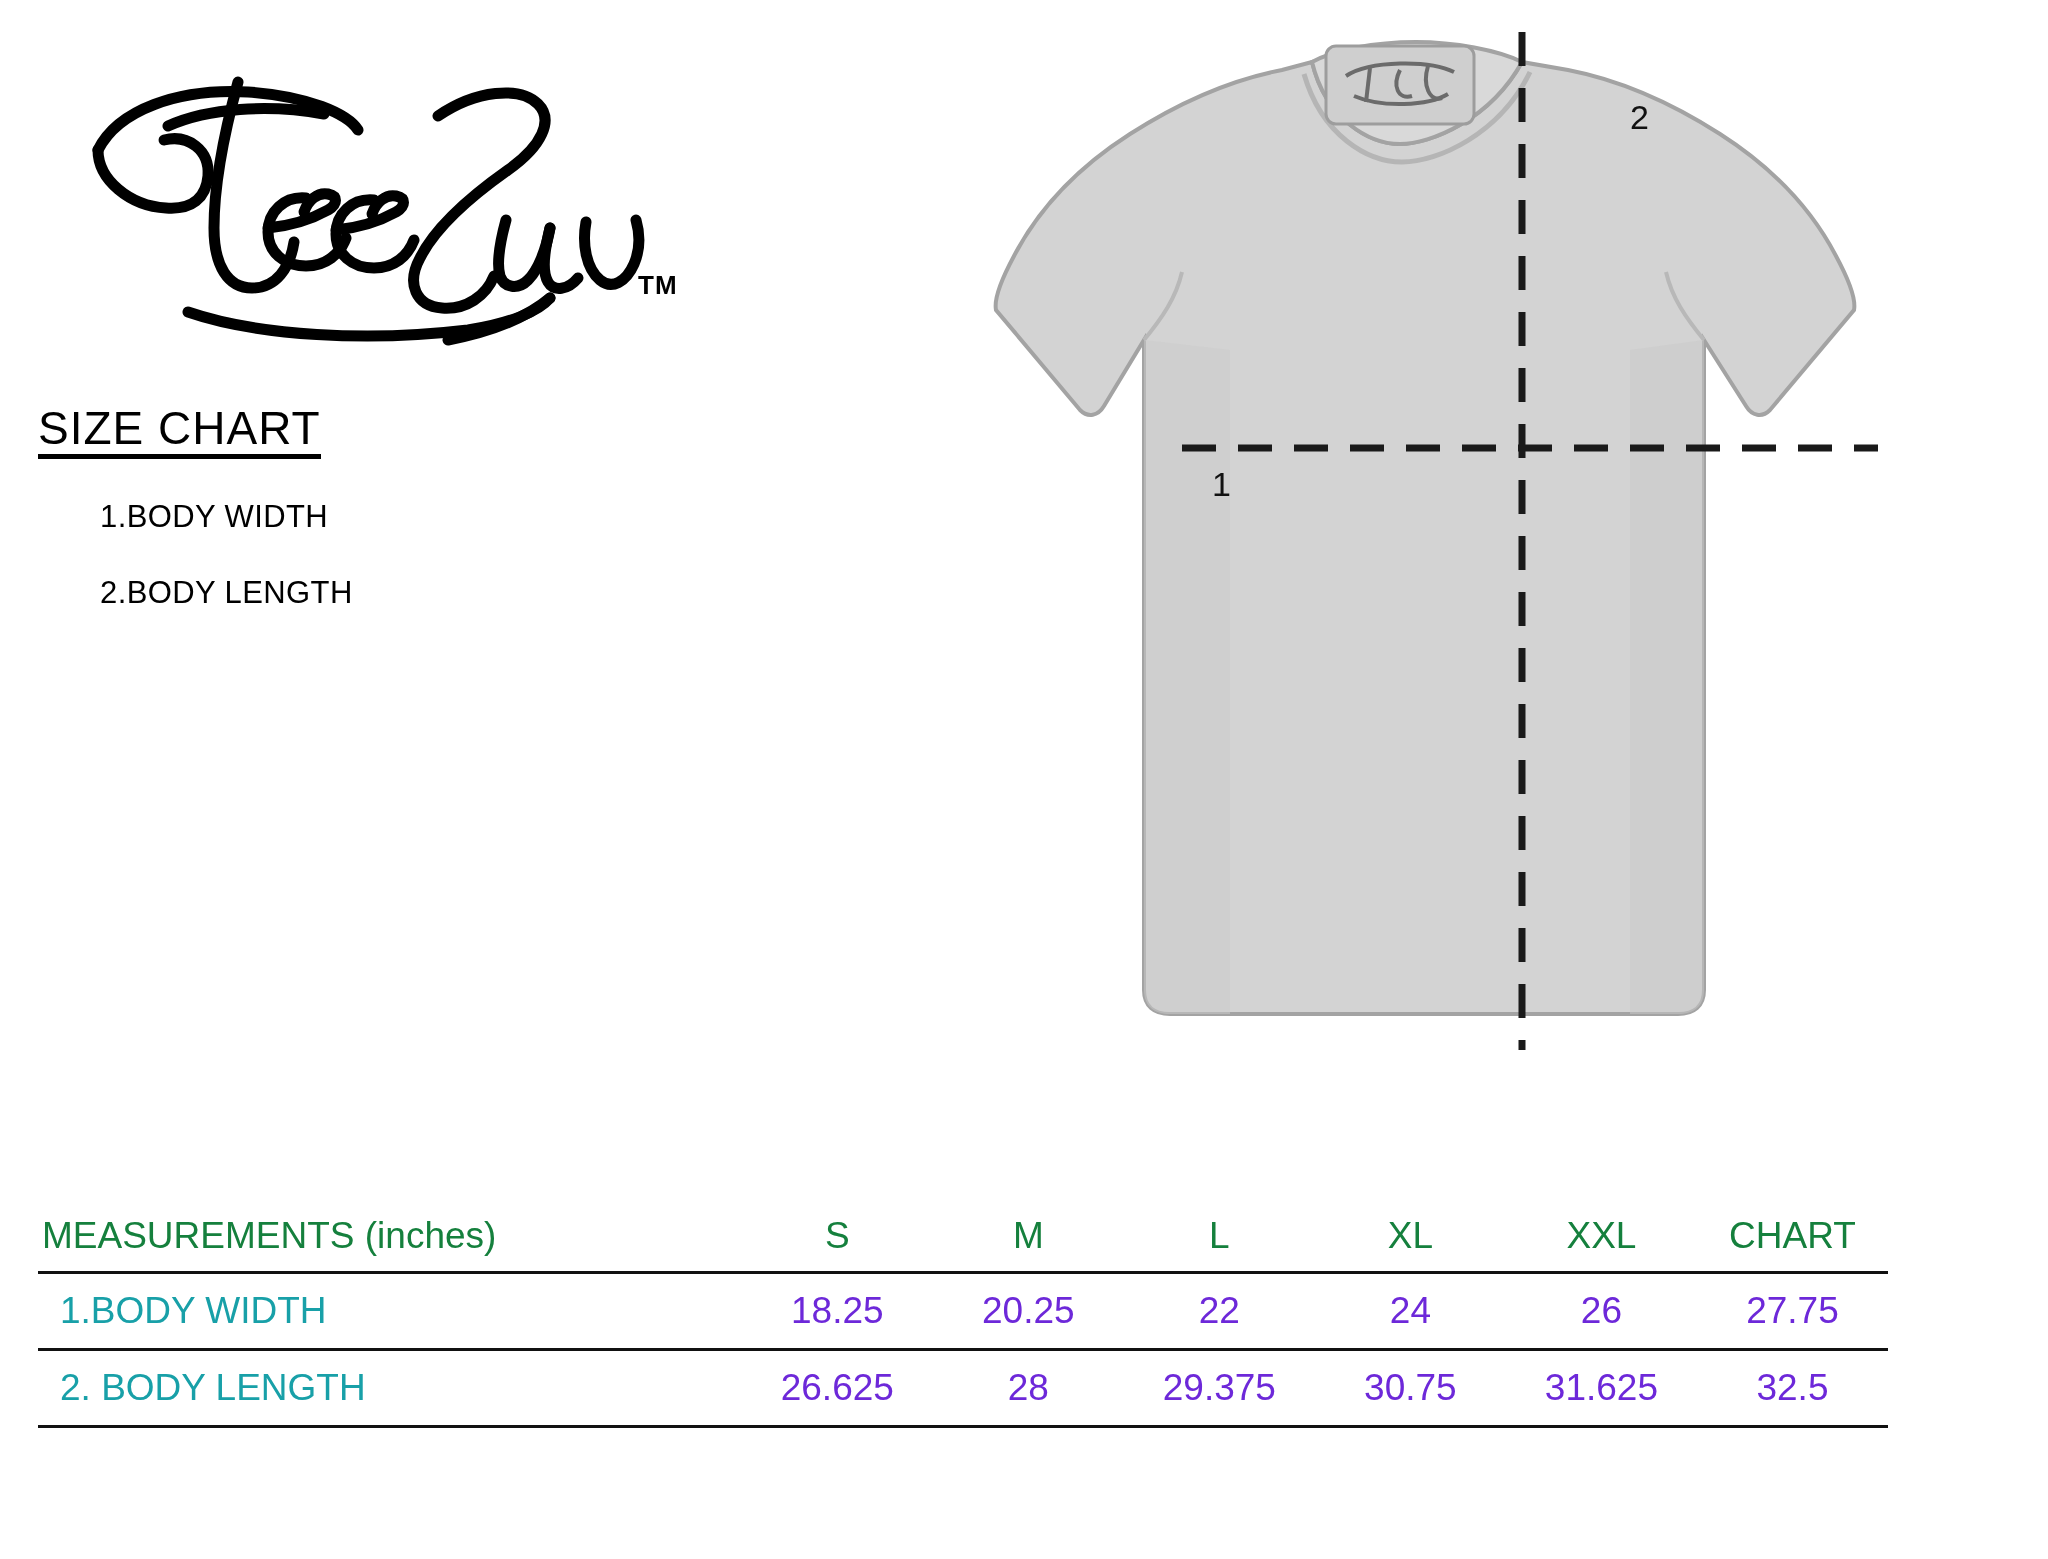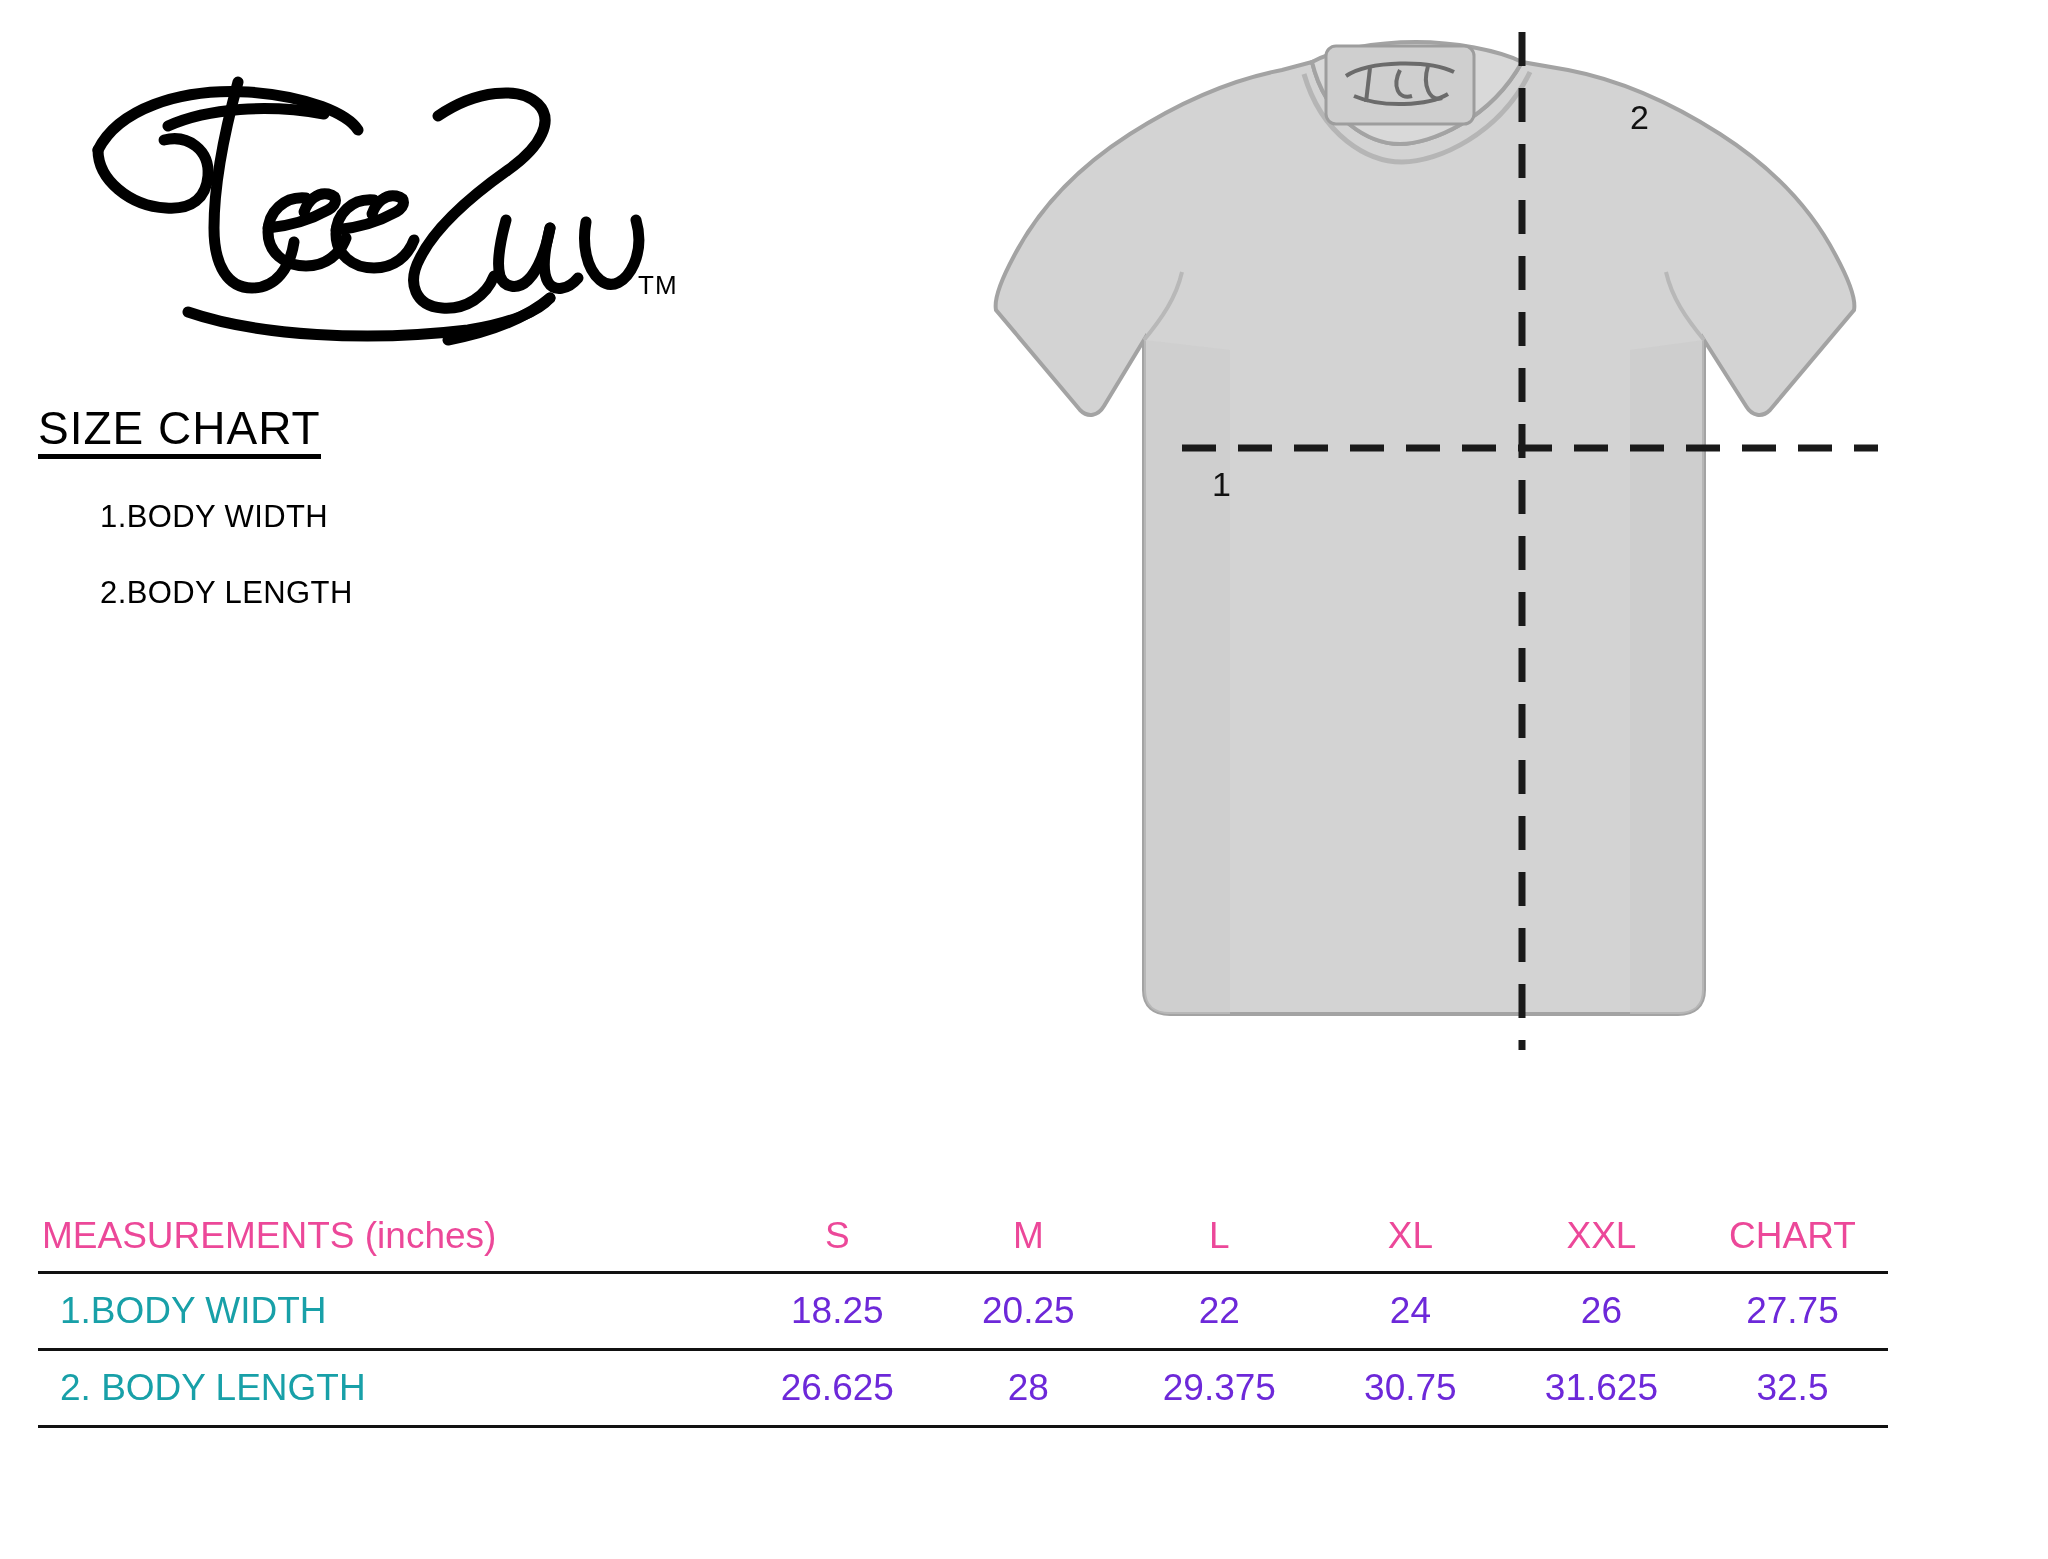--- a/index.html
+++ b/index.html
@@ -28,21 +28,21 @@
     position: relative;
     width: 620px;
     height: 340px;
   }
   .logo-svg { display: block; }
   .logo-tm {
     position: absolute;
     left: 600px;
     top: 240px;
     font-size: 26px;
-    font-weight: normal;
+    font-weight: bold;
     letter-spacing: 1px;
   }
 
   .size-chart-title {
     margin-top: 34px;
     font-size: 46px;
     font-weight: 400;
     letter-spacing: 1px;
     display: inline-block;
     border-bottom: 5px solid #000;
@@ -98,21 +98,21 @@
   }
   table.measure th, table.measure td {
     padding: 0;
     text-align: center;
     font-weight: 400;
     white-space: nowrap;
   }
   table.measure thead th {
     font-size: 37px;
     padding-bottom: 14px;
-    color: #ec4899;
+    color: #15803d;
   }
   table.measure thead th.rowhead {
     text-align: left;
     padding-left: 4px;
   }
   table.measure tbody tr {
     border-top: 3px solid #111;
   }
   table.measure tbody tr:last-child {
     border-bottom: 3px solid #111;

